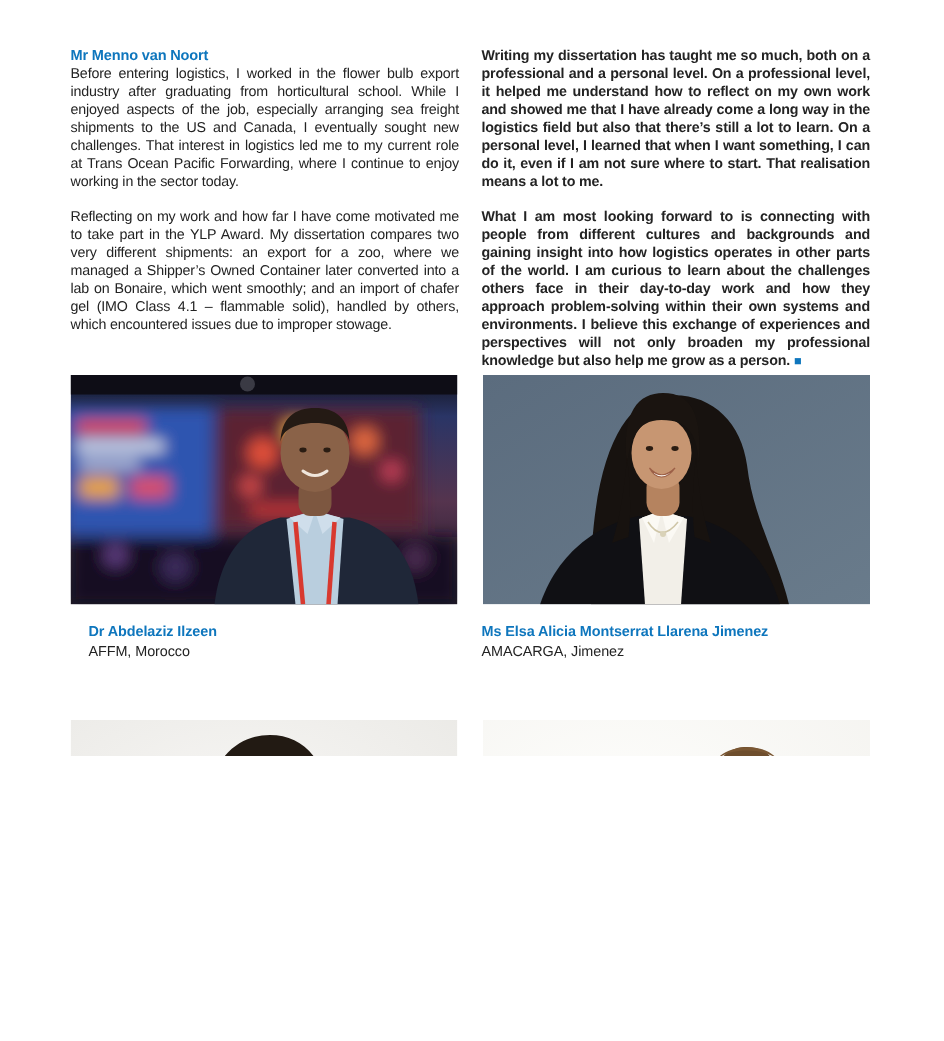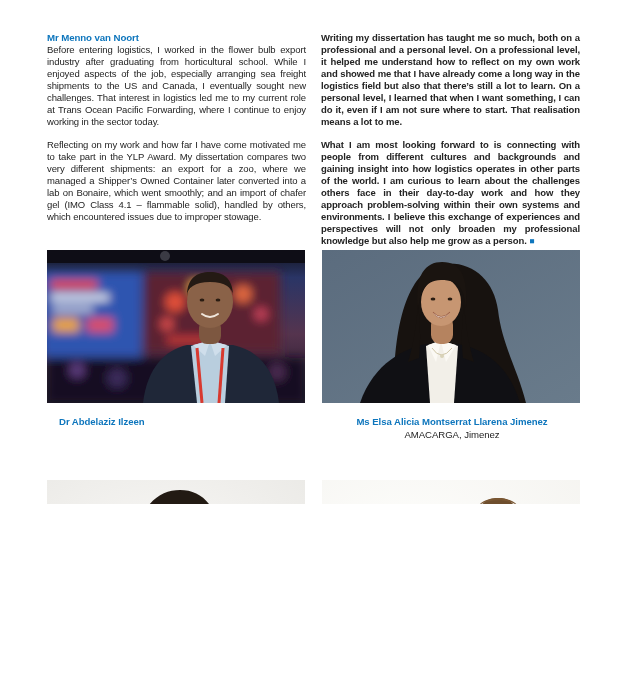--- a/index.html
+++ b/index.html
@@ -56,21 +56,21 @@
   .photo-r2c2 { left: 322px; top: 480px; }
   .caption {
     position: absolute;
     width: 262px;
     font-size: 9.6px;
     line-height: 13px;
     letter-spacing: -0.05px;
     color: #232323;
   }
   .cap-r1c1 { left: 47px;  top: 415px; margin-left: 12px; }
-  .cap-r1c2 { left: 321px; top: 415px; text-align: center; }
+  .cap-r1c2 { left: 321px; top: 415px; }
   .cap-r2c1 { left: 47px;  top: 613px; }
   .cap-r2c2 { left: 322px; top: 645px; }
   .caption .name {
     display: block;
     font-weight: bold;
     color: #0e76bd;
   }
   .caption .region, .caption .org { display: block; }
 </style>
 </head>
@@ -214,20 +214,21 @@
         <path d="M156,26 C164,16 188,15 196,26 C188,19 166,18 156,26 Z" fill="#7a5733"></path>
         <ellipse cx="166" cy="62" rx="2.2" ry="1.5" fill="#3a2a1a"></ellipse>
         <ellipse cx="183" cy="62" rx="2.2" ry="1.5" fill="#3a2a1a"></ellipse>
         <path d="M167,78 Q174,82 181,78" stroke="#a0674a" stroke-width="1.6" fill="none" stroke-linecap="round"></path>
       </g>
     </svg>
   </figure>
 
   <div class="caption cap-r1c1">
     <span class="name">Dr Abdelaziz Ilzeen</span>
+    <span class="org">AFFM, Morocco</span>
   </div>
 
   <div class="caption cap-r1c2">
     <span class="name">Ms Elsa Alicia Montserrat Llarena Jimenez</span>
     <span class="org">AMACARGA, Jimenez</span>
   </div>
 
   <div class="caption cap-r2c1">
     <span class="name">Ms Lingjiao Li</span>
     <span class="region">Before Asia-Pacific</span>

